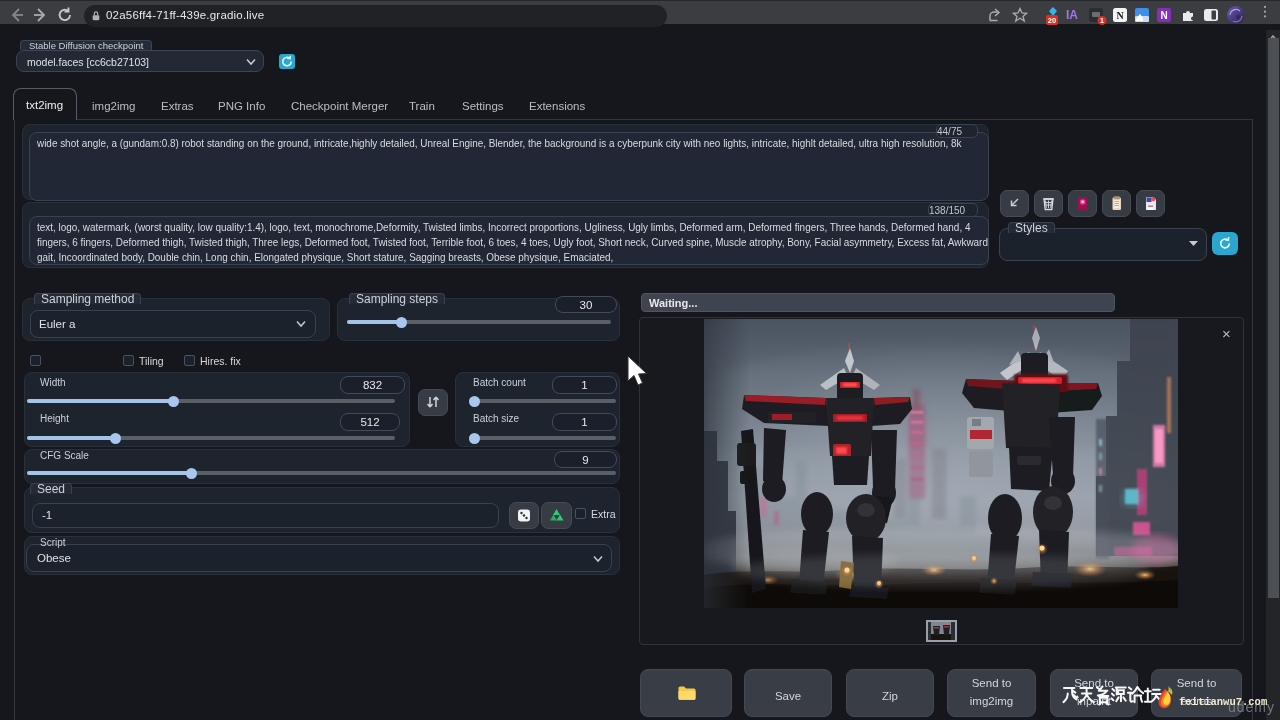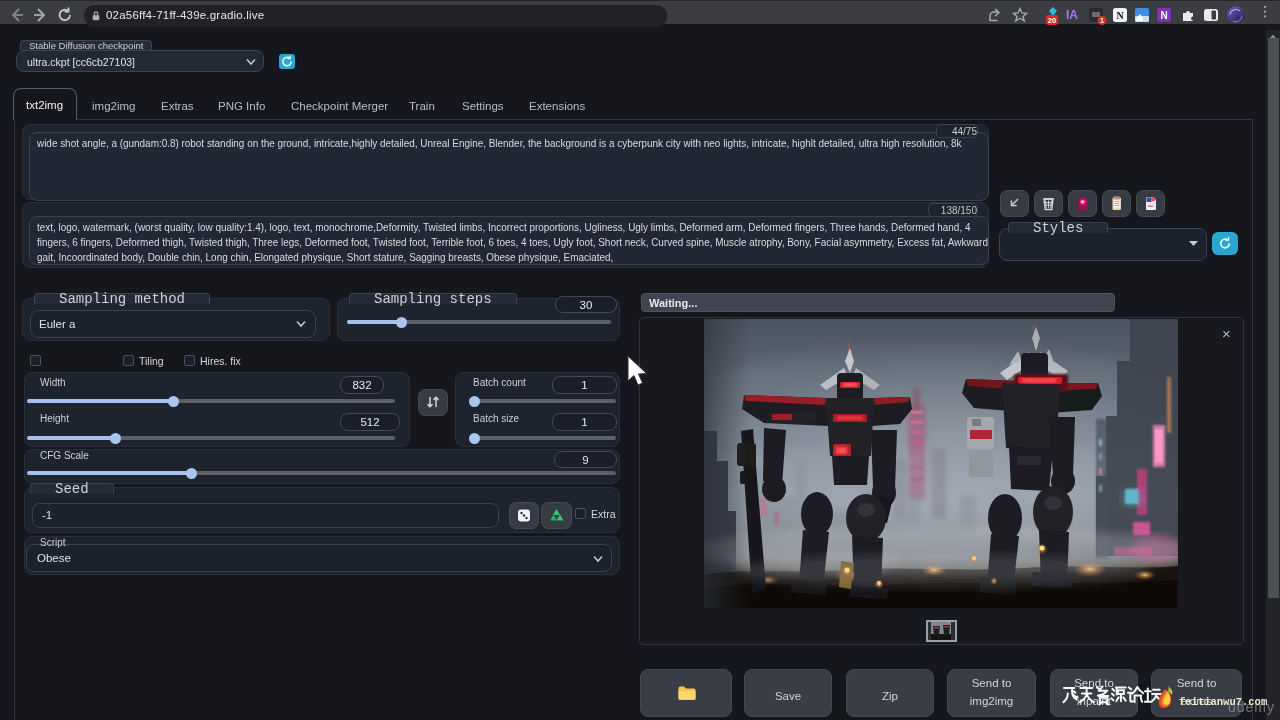--- a/index.html
+++ b/index.html
@@ -20,23 +20,23 @@
 #ckptrefresh { position:absolute; left:279px; top:24px; width:16px; height:15px; background:#2ba7cf; border-radius:3px; }
 
 .tab { position:absolute; top:70px; font-size:11.5px; color:#b9bec6; }
 #tabsel { position:absolute; left:13px; top:58px; width:64px; height:32px; border:1px solid #565c66; border-bottom:none; border-radius:8px 8px 0 0; background:#15171c; z-index:3; }
 #tabsel span { position:absolute; left:12px; top:8px; font-size:11.5px; color:#eceef1; }
 #panel { position:absolute; left:14px; top:89px; width:1239px; height:601px; border:1px solid #31363f; border-bottom:none; }
 
 .card { position:absolute; background:#1e242e; border:1px solid #2a303a; border-radius:8px; }
 .prompt { position:absolute; background:#212734; border:1px solid #3a4150; border-radius:8px; color:#d9dce2; padding:3px 0 0 7px; overflow:hidden; }
 .pline { white-space:nowrap; font-size:11px; line-height:15px; transform:scaleX(0.902); transform-origin:0 0; }
-.cchip { position:absolute; font-size:10px; color:#c3c7cd; background:#1e242e; border:1px solid #3a4150; border-radius:5px; text-align:right; line-height:13px; z-index:2; }
-
-.btag { position:absolute; font-size:14px; color:#ccd1d9; background:#252b36; border:1px solid #3a4150; border-bottom:none; border-radius:4px 4px 0 0; padding:0 24px; line-height:11.5px; height:11px; z-index:2;font-family:Liberation Mono, monospace; }
+.cchip { position:absolute; font-size:10px; color:#c3c7cd; background:#1e242e; border:1px solid #3a4150; border-radius:5px; text-align:left; line-height:13px; z-index:2; }
+
+.btag { position:absolute; font-size:12px; color:#ccd1d9; background:#252b36; border:1px solid #3a4150; border-bottom:none; border-radius:4px 4px 0 0; padding:0 6px; line-height:11.5px; height:11px; z-index:2; }
 .btag2 { position:absolute; font-size:10px; color:#ccd1d9; z-index:2; }
 
 .numbox { position:absolute; background:#1a1f29; border:1px solid #434a59; border-radius:8px; color:#e6e8ec; font-size:11.5px; text-align:center; line-height:16px; }
 .dropdown { position:absolute; background:#1c222c; border:1px solid #3a4150; border-radius:8px; color:#dfe2e7; font-size:11.5px; }
 .slider-track { position:absolute; height:4px; border-radius:2px; background:#5b6067; }
 .slider-fill { position:absolute; height:4px; border-radius:2px; background:#a5c2e8; }
 .slider-knob { position:absolute; width:11px; height:11px; border-radius:50%; background:#a9c6ee; }
 .cbx { position:absolute; width:11px; height:11px; background:#1b212b; border:1px solid #4a5160; border-radius:2px; }
 .cbxlab { position:absolute; font-size:10.5px; color:#d6d9de; }
 .toolbtn { position:absolute; background:#363b44; border:1px solid #454a53; border-radius:7px; }
@@ -135,21 +135,21 @@
       <path d="M16 11 a6 6 0 0 1 -9 5" stroke="#9a8cd8" stroke-width="1.2" fill="none" opacity="0.7"></path>
       <circle cx="12" cy="12" r="2" fill="#2e2850" opacity="0.8"></circle>
     </svg>
   <div class="abs" style="left:1258px;top:3px;font-size:14px;color:#c8cbcf;letter-spacing:0">⋮</div>
 </div>
 
 <div id="page">
 
   <div id="ckptlabel">Stable Diffusion checkpoint</div>
   <div id="ckptbox"></div>
-  <div id="ckptval">ultra.ckpt [cc6cb27103]</div>
+  <div id="ckptval">model.faces [cc6cb27103]</div>
   <svg class="abs" width="12" height="8" viewBox="0 0 12 8" style="left:245px;top:28px">
       <path d="M2 1.5 L6 6 L10 1.5" stroke="#c6cad1" stroke-width="1.5" fill="none"></path>
     </svg>
   <div id="ckptrefresh"><svg width="16" height="15" viewBox="0 0 16 16">
         <path d="M12.5 8 a4.5 4.5 0 1 1 -1.6 -3.4" stroke="#eafcff" stroke-width="1.7" fill="none"></path>
         <path d="M11.5 1.8 L11.3 5 L8.2 4.6" stroke="#eafcff" stroke-width="1.5" fill="none"></path>
       </svg></div>
 
   <div id="panel"></div>
   <div id="tabsel">
@@ -233,21 +233,21 @@
 
   <div class="cbx" style="left:30px;top:325px"></div>
     <div class="cbxlab" style="left:46px;top:341px">Restore faces</div>
   <div class="cbx" style="left:123px;top:325px"></div>
     <div class="cbxlab" style="left:139px;top:325px">Tiling</div>
   <div class="cbx" style="left:184px;top:325px"></div>
     <div class="cbxlab" style="left:200px;top:325px">Hires. fix</div>
 
   <div class="card" style="left:24px;top:342px;width:386px;height:75px"></div>
   <div class="btag2" style="left:40px;top:347px">Width</div>
-  <div class="numbox" style="left:340px;top:346px;width:44px;height:18px">832</div>
+  <div class="numbox" style="left:340px;top:346px;width:65px;height:18px">832</div>
   <div class="slider-track" style="left:27px;top:369px;width:368px"></div>
   <div class="slider-fill" style="left:27px;top:369px;width:147px"></div>
   <div class="slider-knob" style="left:168px;top:365.5px"></div>
   <div class="btag2" style="left:40px;top:383px">Height</div>
   <div class="numbox" style="left:340px;top:383px;width:60px;height:18px">512</div>
   <div class="slider-track" style="left:27px;top:406px;width:368px"></div>
   <div class="slider-fill" style="left:27px;top:406px;width:89px"></div>
   <div class="slider-knob" style="left:110px;top:402.5px"></div>
 
   <div class="toolbtn" style="left:418px;top:359px;width:30px;height:27px"><svg width="28" height="25" viewBox="0 0 28 25">

